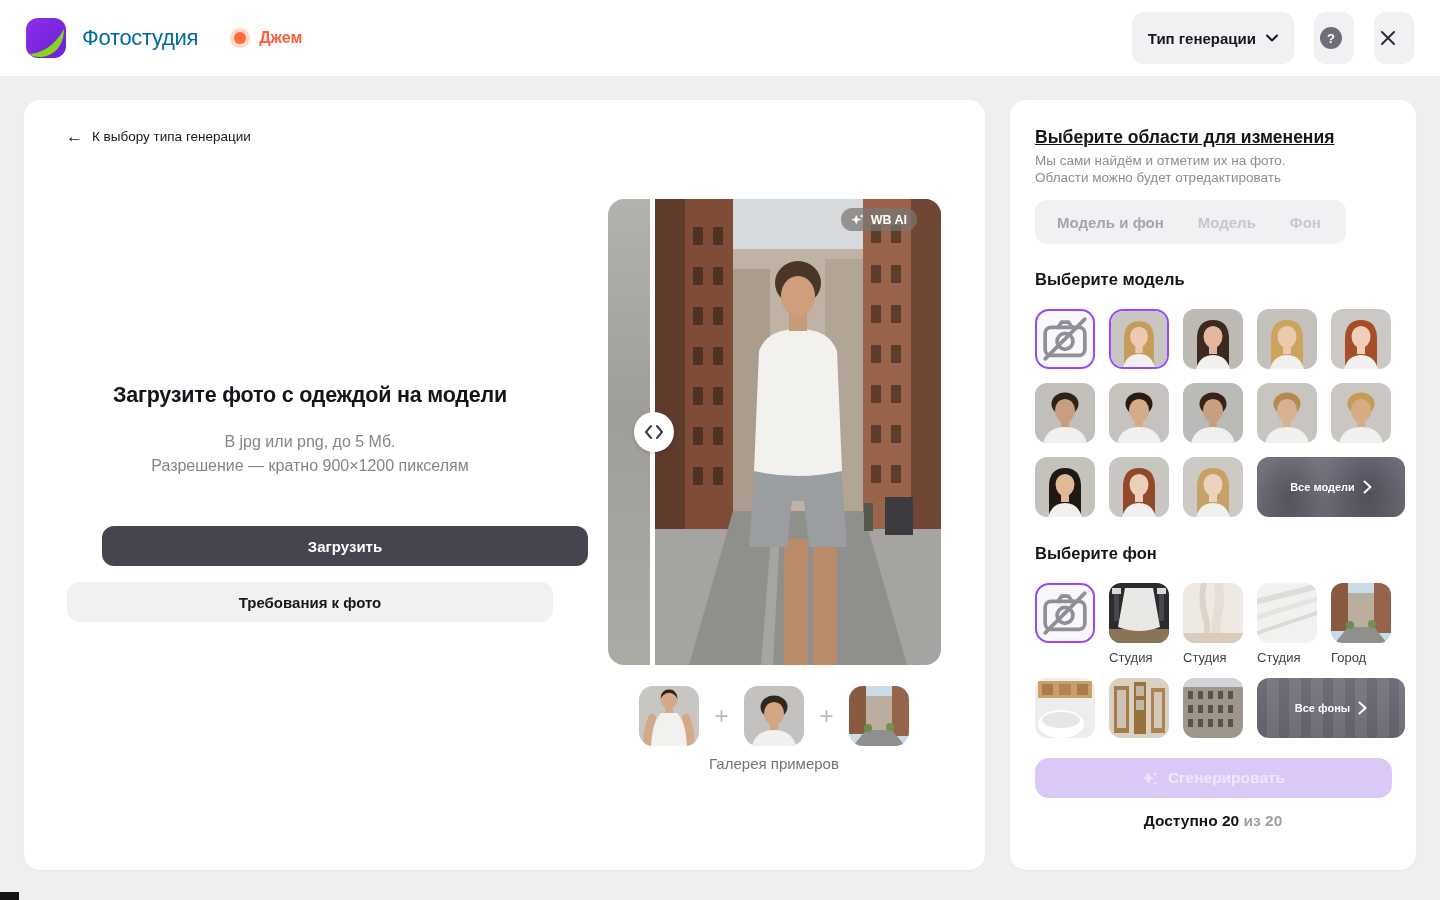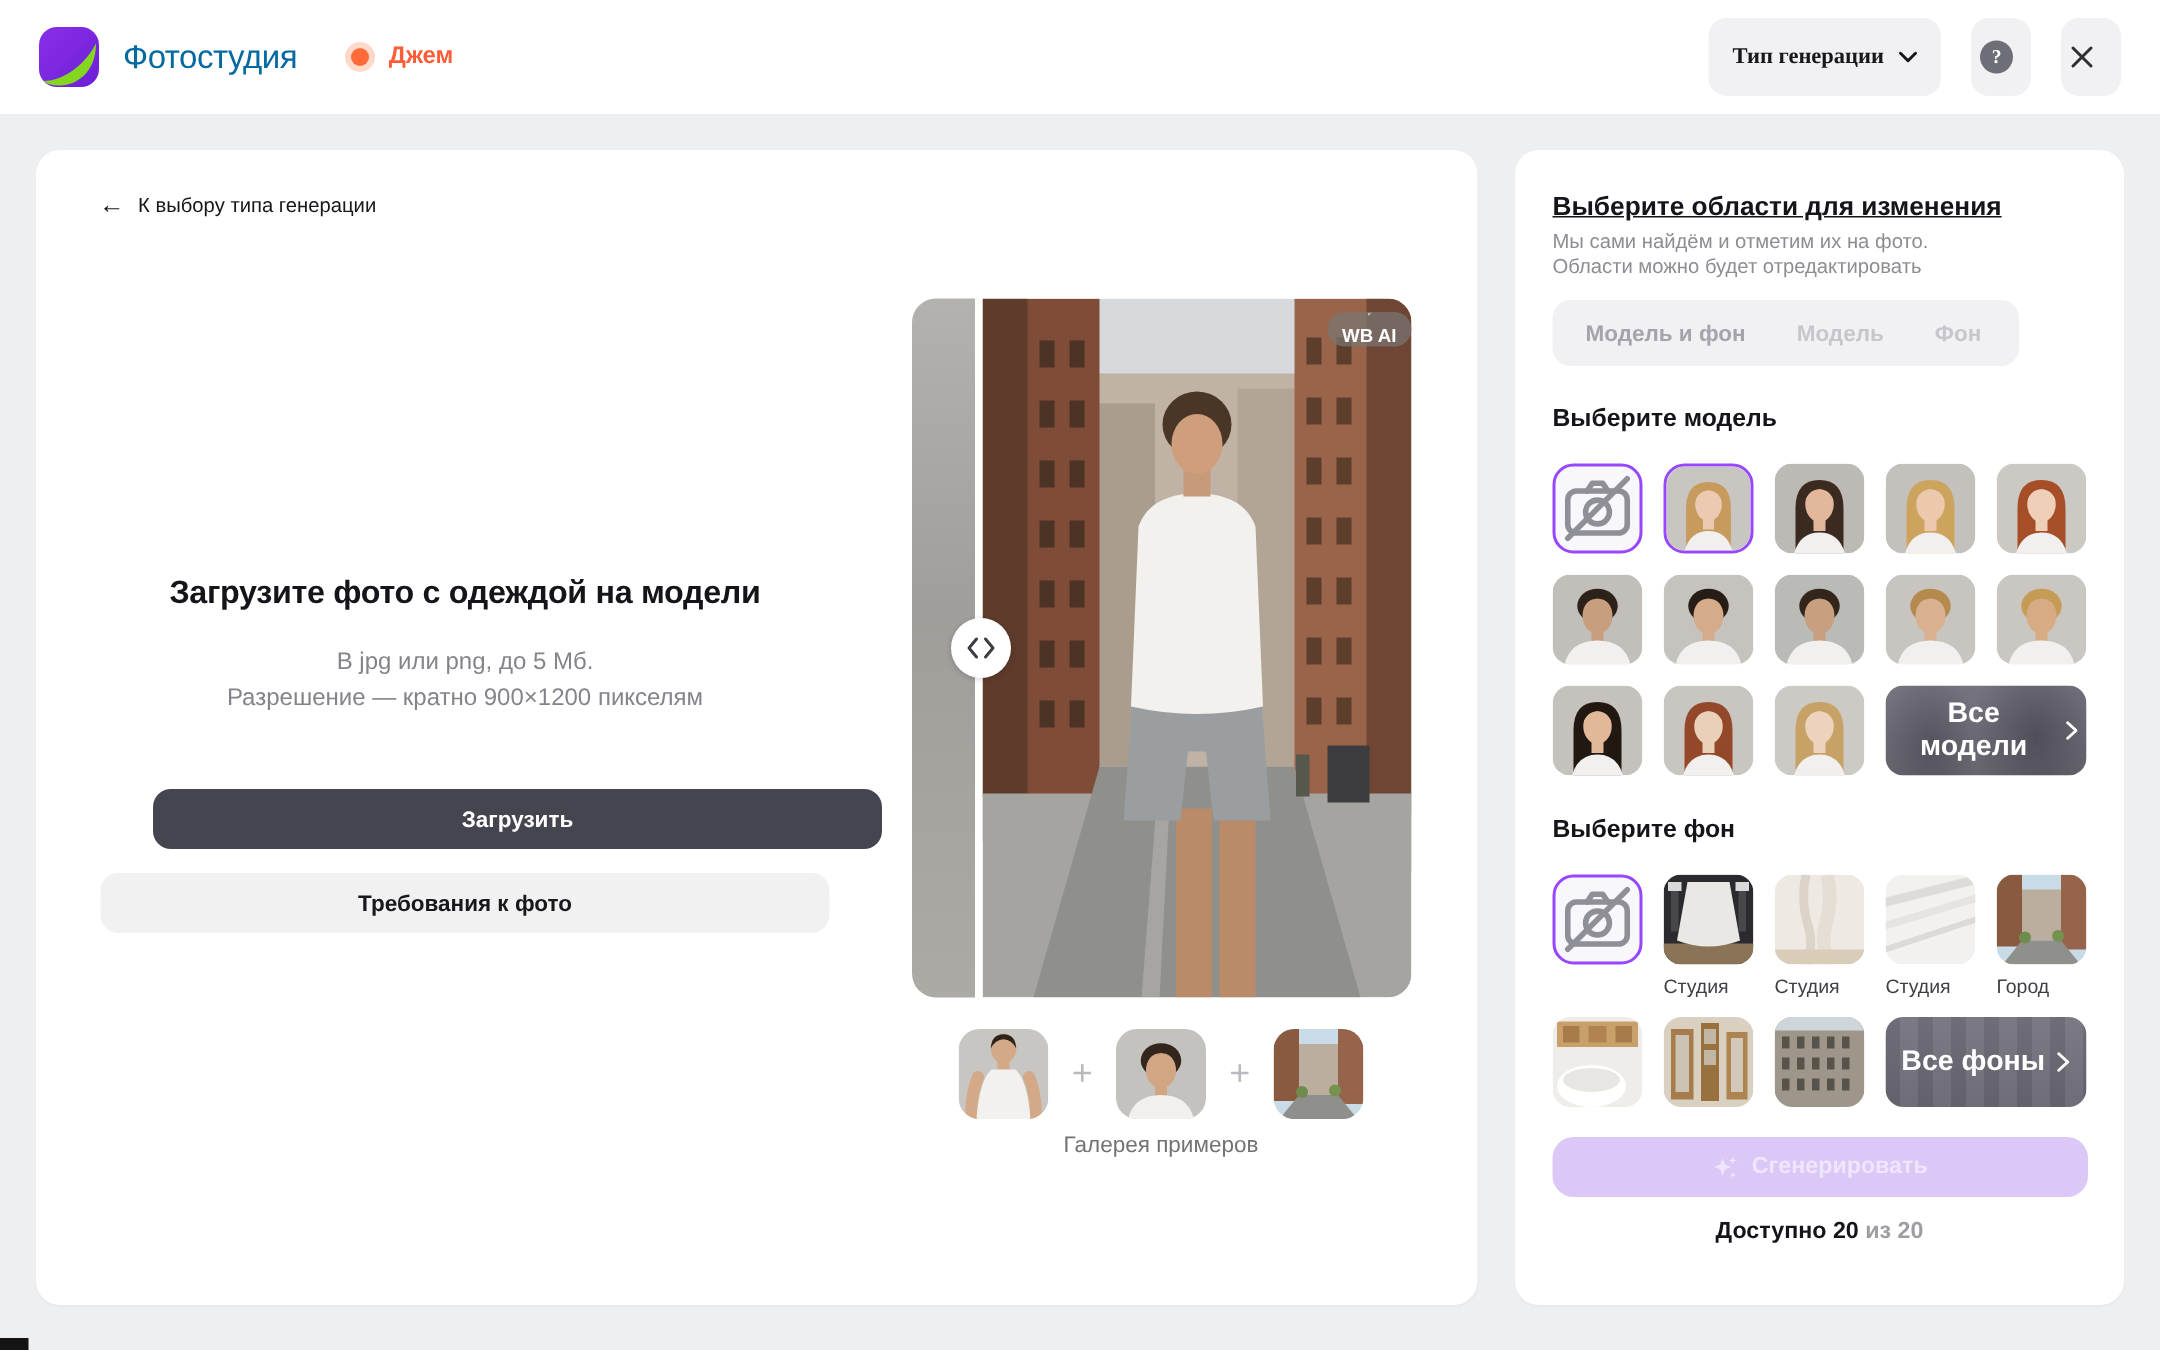--- a/index.html
+++ b/index.html
@@ -9,21 +9,21 @@
   
   .header{position:absolute;left:0;top:0;width:1440px;height:76px;background:#ffffff;display:flex;align-items:center;padding:0 26px;box-sizing:border-box;}
   .logo{width:40px;height:40px;border-radius:12px;background:linear-gradient(135deg,#8a2ee8,#6d1fd8);position:relative;overflow:hidden;flex:0 0 auto;}
   .logo svg{position:absolute;inset:0;}
   .app-title{font-size:22px;font-weight:400;letter-spacing:-0.3px;margin-left:16px;color:#0369a1;}
   .jam{display:flex;align-items:center;gap:9px;margin-left:32px;}
   .jam-dot{width:20px;height:20px;border-radius:50%;background:#ffd9ca;position:relative;}
   .jam-dot::after{content:"";position:absolute;left:4px;top:4px;width:12px;height:12px;border-radius:50%;background:#fe6a39;}
   .jam-label{color:#ff5c38;font-weight:700;font-size:16px;}
   .header-right{margin-left:auto;display:flex;align-items:center;gap:20px;}
-  .hbtn{height:52px;border:none;background:#f1f1f3;border-radius:12px;display:flex;align-items:center;justify-content:space-between;cursor:pointer;font-family:Liberation Serif, serif;}
+  .hbtn{height:52px;border:none;background:#f1f1f3;border-radius:12px;display:flex;align-items:center;justify-content:space-between;cursor:pointer;font-family:Liberation Sans, sans-serif;}
   .gen-type{padding:0 16px;gap:10px;font-size:15px;font-weight:600;color:#17171c;}
   .sqbtn{width:40px;}
   .q-circle{width:22px;height:22px;border-radius:50%;background:#6e6e78;color:#fff;font-size:13px;font-weight:700;display:flex;align-items:center;justify-content:center;}
 
   
   .card{position:absolute;background:#fff;border-radius:16px;box-shadow:0 1px 2px rgba(0,0,0,.03);}
   .card-left{left:24px;top:100px;width:961px;height:770px;}
   .card-right{left:1010px;top:100px;width:406px;height:770px;}
 
   
@@ -34,21 +34,21 @@
   .upload-hint{position:absolute;left:0;top:330px;width:486px;font-size:16px;line-height:24px;color:#84848b;}
   .btn{position:absolute;left:0;width:486px;height:40px;border:none;border-radius:12px;font-family:inherit;font-size:15px;font-weight:600;cursor:pointer;}
   .btn-dark{top:426px;background:#45454f;color:#ffffff;margin-left:35px;}
   .btn-light{top:482px;background:#f1f1f2;color:#17171c;}
 
   
   .compare{position:absolute;left:584px;top:99px;width:333px;height:466px;}
   .cmp-left{position:absolute;left:0;top:0;width:42px;height:466px;border-radius:16px 0 0 16px;background:linear-gradient(180deg,#b4b2ae 0%,#a09e9a 45%,#abaaa5 100%);}
   .cmp-right{position:absolute;left:47px;top:0;width:286px;height:466px;border-radius:0 16px 16px 0;overflow:hidden;}
   .cmp-right svg{display:block;width:286px;height:466px;}
-  .wbai{position:absolute;right:0;top:9px;height:23px;padding:0 10px;border-radius:999px;background:rgba(120,118,114,.72);color:#fff;display:flex;align-items:center;gap:6px;font-size:12.5px;font-weight:700;flex-direction:column;}
+  .wbai{position:absolute;right:24px;top:9px;height:23px;padding:0 10px;border-radius:999px;background:rgba(120,118,114,.72);color:#fff;display:flex;align-items:center;gap:6px;font-size:12.5px;font-weight:700;}
   .handle{position:absolute;left:26px;top:213px;width:40px;height:40px;border-radius:50%;background:#fff;box-shadow:0 1px 4px rgba(0,0,0,.18);display:flex;align-items:center;justify-content:center;cursor:ew-resize;}
 
   .thumbs{position:absolute;left:615px;top:586px;display:flex;align-items:center;}
   .thumb{width:60px;height:60px;border-radius:14px;overflow:hidden;flex:0 0 auto;}
   .thumb svg{display:block;width:60px;height:60px;}
   .plus{width:45px;text-align:center;font-size:24px;color:#b9b9bf;font-weight:400;}
   .gallery-link{position:absolute;left:615px;top:655px;width:270px;text-align:center;font-size:15px;font-weight:400;color:#737373;cursor:pointer;}
 
   
   .rp{position:absolute;left:25px;}
@@ -63,21 +63,21 @@
   .bg-heading{top:444px;}
   .bg-grid{top:483px;display:grid;grid-template-columns:repeat(5,60px);gap:14px;}
   .bg-grid2{top:578px;display:grid;grid-template-columns:repeat(5,60px);gap:14px;}
   .tile{width:60px;height:60px;border-radius:12px;overflow:hidden;cursor:pointer;box-sizing:border-box;position:relative;}
   .tile svg{display:block;width:100%;height:100%;}
   .tile-none{background:#f8f7fb;border:2px solid #9747ff;border-radius:14px;display:flex;align-items:center;justify-content:center;}
   .tile-ring{border:2px solid #9747ff;border-radius:14px;}
   .tile-ring svg{border-radius:10px;}
   .cell{display:flex;flex-direction:column;}
   .cap{margin-top:7px;font-size:13px;color:#3f3f46;}
-  .wide-btn{grid-column:span 2;width:134px;height:60px;border-radius:12px;border:none;color:#fff;font-family:inherit;font-size:19px;font-weight:700;display:flex;align-items:center;justify-content:center;gap:8px;cursor:pointer;}
+  .wide-btn{grid-column:span 2;width:148px;height:60px;border-radius:12px;border:none;color:#fff;font-family:inherit;font-size:11px;font-weight:700;display:flex;align-items:center;justify-content:center;gap:8px;cursor:pointer;}
   .wide-models{background:
       radial-gradient(46px 70px at 22% 65%, rgba(40,40,52,.35), transparent 70%),
       radial-gradient(60px 80px at 75% 55%, rgba(35,35,48,.4), transparent 72%),
       linear-gradient(180deg,#74737f,#67666f);}
   .wide-bgs{background:
       repeating-linear-gradient(90deg, rgba(50,50,60,.18) 0 10px, rgba(120,120,130,.12) 10px 22px),
       linear-gradient(180deg,#7b7a85,#6d6c76);}
   .generate-btn{position:absolute;left:25px;top:658px;width:357px;height:40px;border:none;border-radius:14px;background:#dcc8f6;color:#efe6fb;font-family:inherit;font-size:15.5px;font-weight:700;display:flex;align-items:center;justify-content:center;gap:9px;cursor:default;}
   .credits{position:absolute;left:0;top:712px;width:406px;text-align:center;font-size:15.5px;}
   .credits b{color:#14141a;font-weight:800;}

